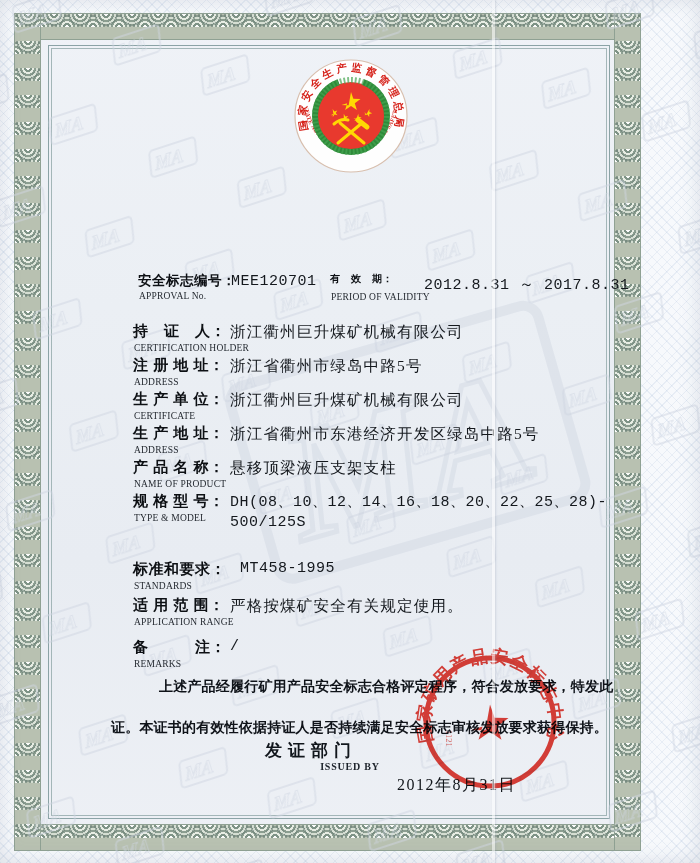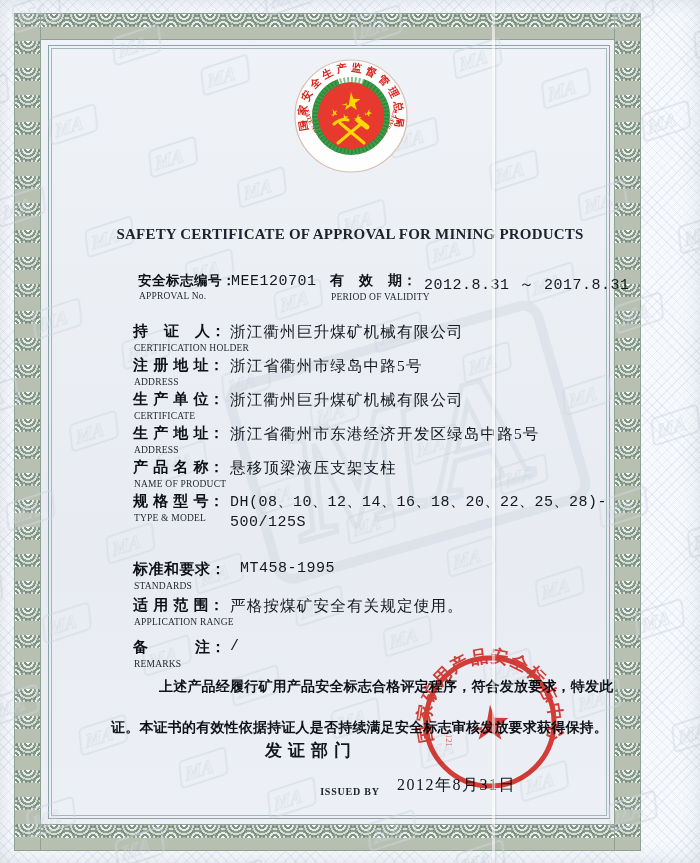--- a/index.html
+++ b/index.html
@@ -57,21 +57,21 @@
   .frow .val{position:absolute;left:230px;top:0;white-space:nowrap;}
   .frow .val2{position:absolute;left:230px;top:22px;white-space:nowrap;}
 
   .st{font:600 14px "Liberation Serif",serif;color:#0f1319;letter-spacing:.2px;}
   .st1{left:135px;top:678px;text-indent:24px;}
   .st2{left:111px;top:701px;margin-top:18px;}
 
   .iss-zh{left:0;top:739px;width:616px;text-align:center;
     font:600 17px "Liberation Serif",serif;letter-spacing:6px;text-indent:6px;color:#11161c;}
   .iss-en{left:0;top:761px;width:700px;text-align:center;
-    font:bold 10px "Liberation Serif",serif;letter-spacing:.8px;color:#1c222a;margin-top:25px;}
+    font:bold 10px "Liberation Serif",serif;letter-spacing:.8px;color:#1c222a;}
   .date{left:397px;top:775px;font:16px "Liberation Serif",serif;letter-spacing:1.5px;color:#12161b;}
 
   .seal{position:absolute;left:395px;top:627px;mix-blend-mode:multiply;opacity:.92;filter:blur(.3px);}
 
   .crease{position:absolute;left:492px;top:0;width:3px;height:863px;
     background:rgba(255,255,255,.55);box-shadow:1px 0 2px rgba(150,160,178,.3);}
   .shade{position:absolute;inset:0;pointer-events:none;
     box-shadow:inset 0 0 20px rgba(140,152,170,.28);}
 </style>
 </head>
@@ -133,27 +133,26 @@
       <polygon transform="translate(17,-3) scale(.42) rotate(20)" points="0,-10 2.35,-3.24 9.51,-3.09 3.8,1.24 5.88,8.09 0,4 -5.88,8.09 -3.8,1.24 -9.51,3.09 -2.35,3.24"></polygon>
     </g>
     <g stroke="#ffd903" stroke-width="3" stroke-linecap="round" fill="none">
       <path d="M -13 27 L 11 7"></path>
       <path d="M 13 27 L -11 7"></path>
       <path d="M 7 4 L 16 11" stroke-width="5"></path>
       <path d="M -17 8 Q -10 2 -3 4"></path>
     </g>
   </svg>
 
-  <div class="abs t-en">SAFETY CERTIFICATE OF APPROVAL FOR MINING PRODUCTS</div>
 
   <div class="frow" style="top:272px">
     <span class="lab" style="left:138px;font-size:13.5px">安全标志编号：</span>
     <span class="en" style="left:139px;top:19px">APPROVAL No.</span>
     <span class="val latin" style="left:231px;top:1px">MEE120701</span>
-    <span class="lab" style="left:330px;font-size:14px">有　效　期：</span>
+    <span class="lab" style="left:330px;font-size:10px">有　效　期：</span>
     <span class="en" style="left:331px;top:20px">PERIOD OF VALIDITY</span>
     <span class="val latin" style="left:424px;top:3px">2012.8.31 ～ 2017.8.31</span>
   </div>
 
   <div class="frow" style="top:322px">
     <span class="lab">持　证　人：</span>
     <span class="en">CERTIFICATION HOLDER</span>
     <span class="val">浙江衢州巨升煤矿机械有限公司</span>
   </div>
   <div class="frow" style="top:356px">

